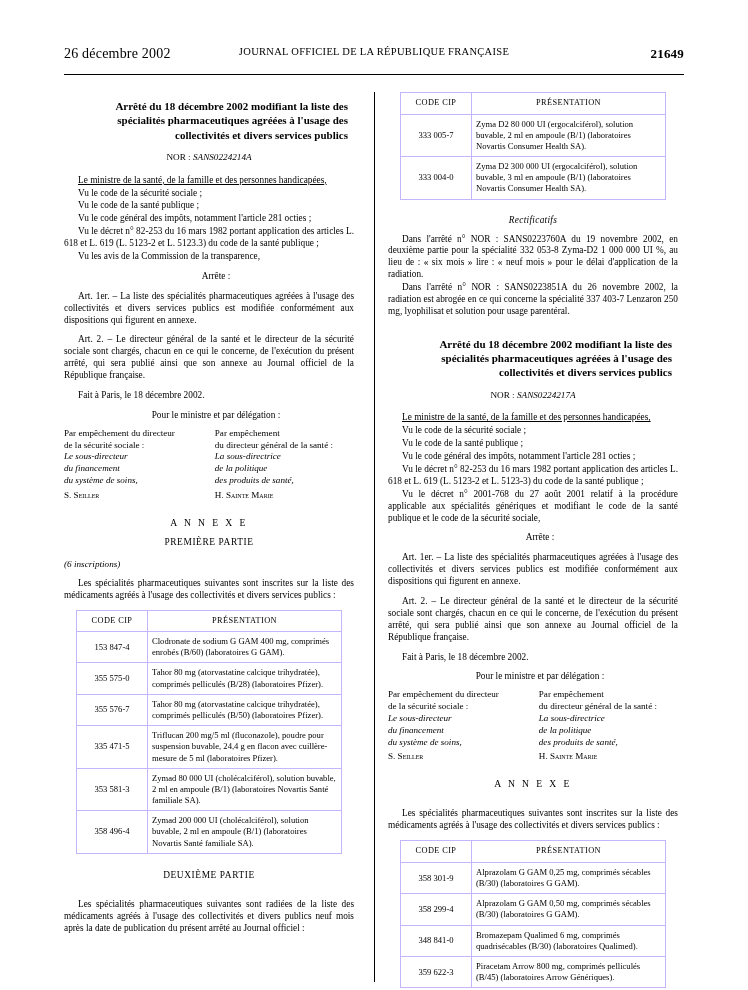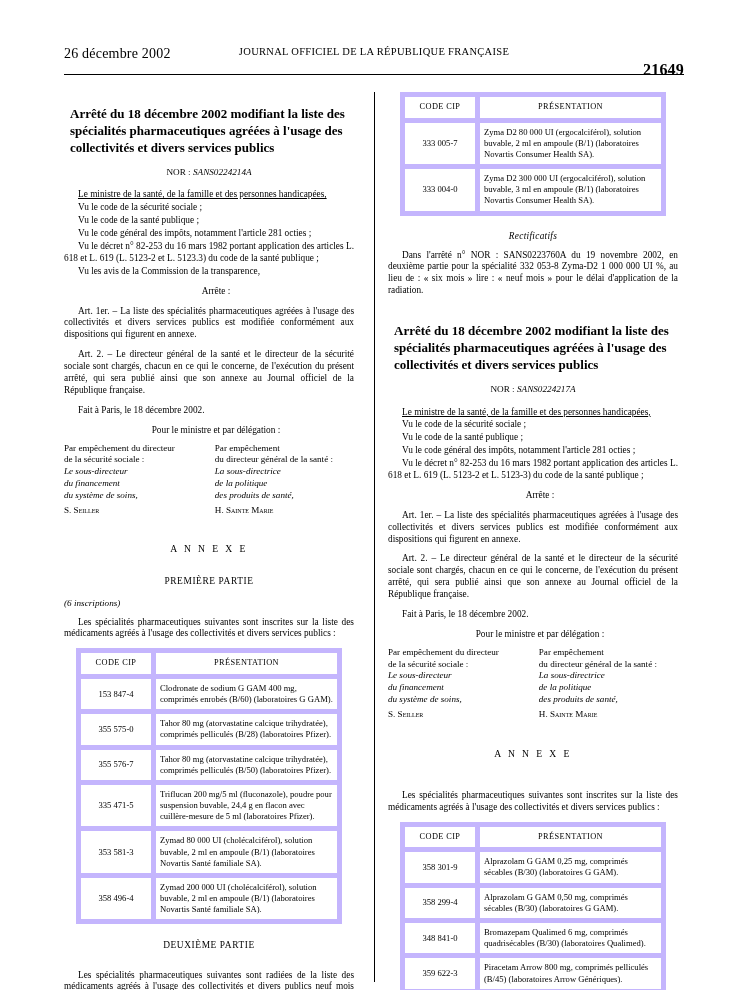--- a/index.html
+++ b/index.html
@@ -41,22 +41,22 @@
     left: 0;
     top: 0;
     width: 748px;
     text-align: center;
     font-size: 10.5px;
     letter-spacing: 0.3px;
   }
   .hdr-page {
     position: absolute;
     right: 64px;
-    top: 15px;
-    font-size: 16px;
+    top: 0;
+    font-size: 13px;
     font-weight: bold;
     letter-spacing: 0.2px;
   }
   .rule {
     position: absolute;
     left: 64px;
     top: 74px;
     width: 620px;
     height: 1px;
     background: #000;
@@ -76,24 +76,24 @@
   .vdivider {
     position: absolute;
     left: 374px;
     top: 92px;
     width: 1px;
     height: 890px;
     background: #000;
   }
 
   h1.arrete-title {
-    font-size: 13px;
+    font-size: 11px;
     font-weight: bold;
-    text-align: left;
-    margin: 14px 0 10px 0;
+    text-align: right;
+    margin: 7px 0 10px 0;
     line-height: 1.3;
     padding: 0 6px;
   }
   .nor {
     text-align: center;
     font-size: 9.2px;
     margin: 0 0 11px 0;
   }
   .nor i { }
   p.par {
@@ -105,21 +105,21 @@
     text-align: center;
     text-indent: 0;
   }
   .sp-sm { height: 7px; }
   .sp-md { height: 11px; }
   .sp-lg { height: 15px; }
   .annexe-h {
     text-align: center;
     letter-spacing: 2.4px;
     font-size: 9.6px;
-    margin: 12px;
+    margin: 0;
   }
   .part-h {
     text-align: center;
     font-size: 9.4px;
     letter-spacing: 0.6px;
     margin: 0;
   }
   .sub-note {
     text-align: left;
     font-style: italic;
@@ -147,21 +147,21 @@
     font-variant: small-caps;
   }
   
   table.cip {
     border-collapse: collapse;
     width: 266px;
     margin: 8px auto 0 auto;
     font-size: 8.6px;
   }
   table.cip th, table.cip td {
-    border: 5px solid #c4b5fd;
+    border: 1px solid #c4b5fd;
     padding: 4px 4px;
     vertical-align: middle;
   }
   table.cip th {
     text-align: center;
     font-weight: normal;
     font-size: 8.3px;
     letter-spacing: 0.4px;
     padding: 5px 2px;
   }
@@ -314,34 +314,36 @@
           <td class="code">333 004-0</td>
           <td class="pres">Zyma D2 300 000 UI (ergocalciférol), solution buvable, 3 ml en ampoule (B/1) (laboratoires Novartis Consumer Health SA).</td>
         </tr>
       </tbody>
     </table>
 
     <div class="sp-lg"></div>
     <p class="rectif-h">Rectificatifs</p>
     <div class="sp-sm"></div>
     <p class="par">Dans l'arrêté n° NOR : SANS0223760A du 19 novembre 2002, en deuxième partie pour la spécialité 332 053-8 Zyma-D2 1 000 000 UI %, au lieu de : « six mois » lire : « neuf mois » pour le délai d'application de la radiation.</p>
+    <p class="par">Dans l'arrêté n° NOR : SANS0223851A du 26 novembre 2002, la radiation est abrogée en ce qui concerne la spécialité 337 403-7 Lenzaron 250 mg, lyophilisat et solution pour usage parentéral.</p>
 
     <div class="sp-md"></div>
     <h1 class="arrete-title">Arrêté du 18 décembre 2002 modifiant la liste des spécialités pharmaceutiques agréées à l'usage des collectivités et divers services publics</h1>
 
     <p class="nor">
       <span>NOR :</span>
       <i>SANS0224217A</i>
     </p>
 
     <p class="par gap">Le ministre de la santé, de la famille et des personnes handicapées,</p>
     <p class="par">Vu le code de la sécurité sociale ;</p>
     <p class="par">Vu le code de la santé publique ;</p>
     <p class="par">Vu le code général des impôts, notamment l'article 281 octies ;</p>
     <p class="par">Vu le décret n° 82-253 du 16 mars 1982 portant application des articles L. 618 et L. 619 (L. 5123-2 et L. 5123-3) du code de la santé publique ;</p>
+    <p class="par">Vu le décret n° 2001-768 du 27 août 2001 relatif à la procédure applicable aux spécialités génériques et modifiant le code de la santé publique et le code de la sécurité sociale,</p>
 
     <div class="sp-sm"></div>
     <p class="par center">Arrête :</p>
     <div class="sp-sm"></div>
 
     <p class="par">Art. 1er. – La liste des spécialités pharmaceutiques agréées à l'usage des collectivités et divers services publics est modifiée conformément aux dispositions qui figurent en annexe.</p>
     <div class="sp-sm"></div>
     <p class="par">Art. 2. – Le directeur général de la santé et le directeur de la sécurité sociale sont chargés, chacun en ce qui le concerne, de l'exécution du présent arrêté, qui sera publié ainsi que son annexe au Journal officiel de la République française.</p>
     <div class="sp-sm"></div>
     <p class="par">Fait à Paris, le 18 décembre 2002.</p>

